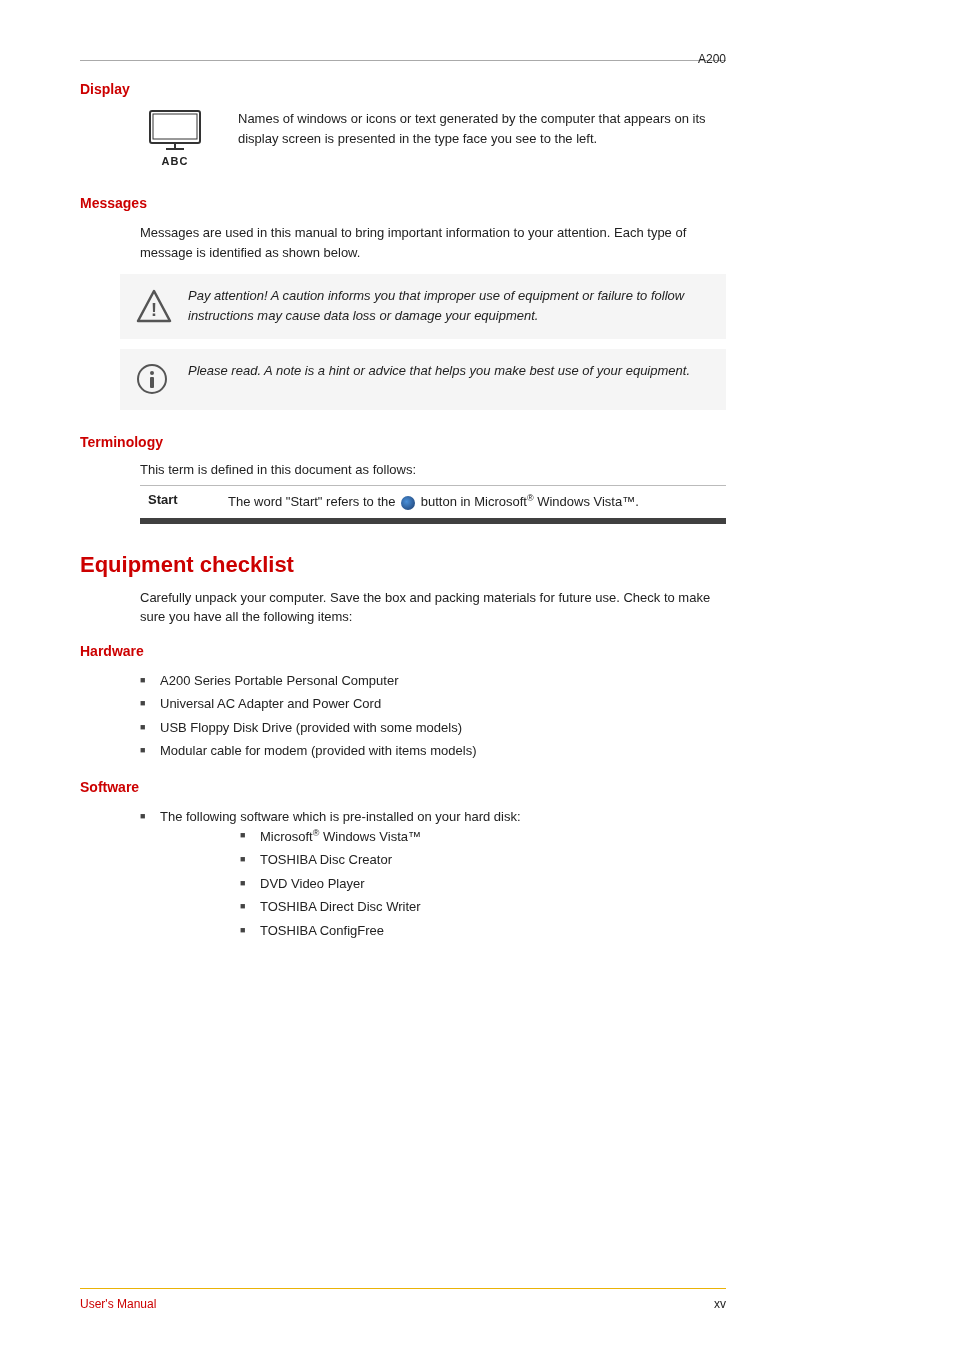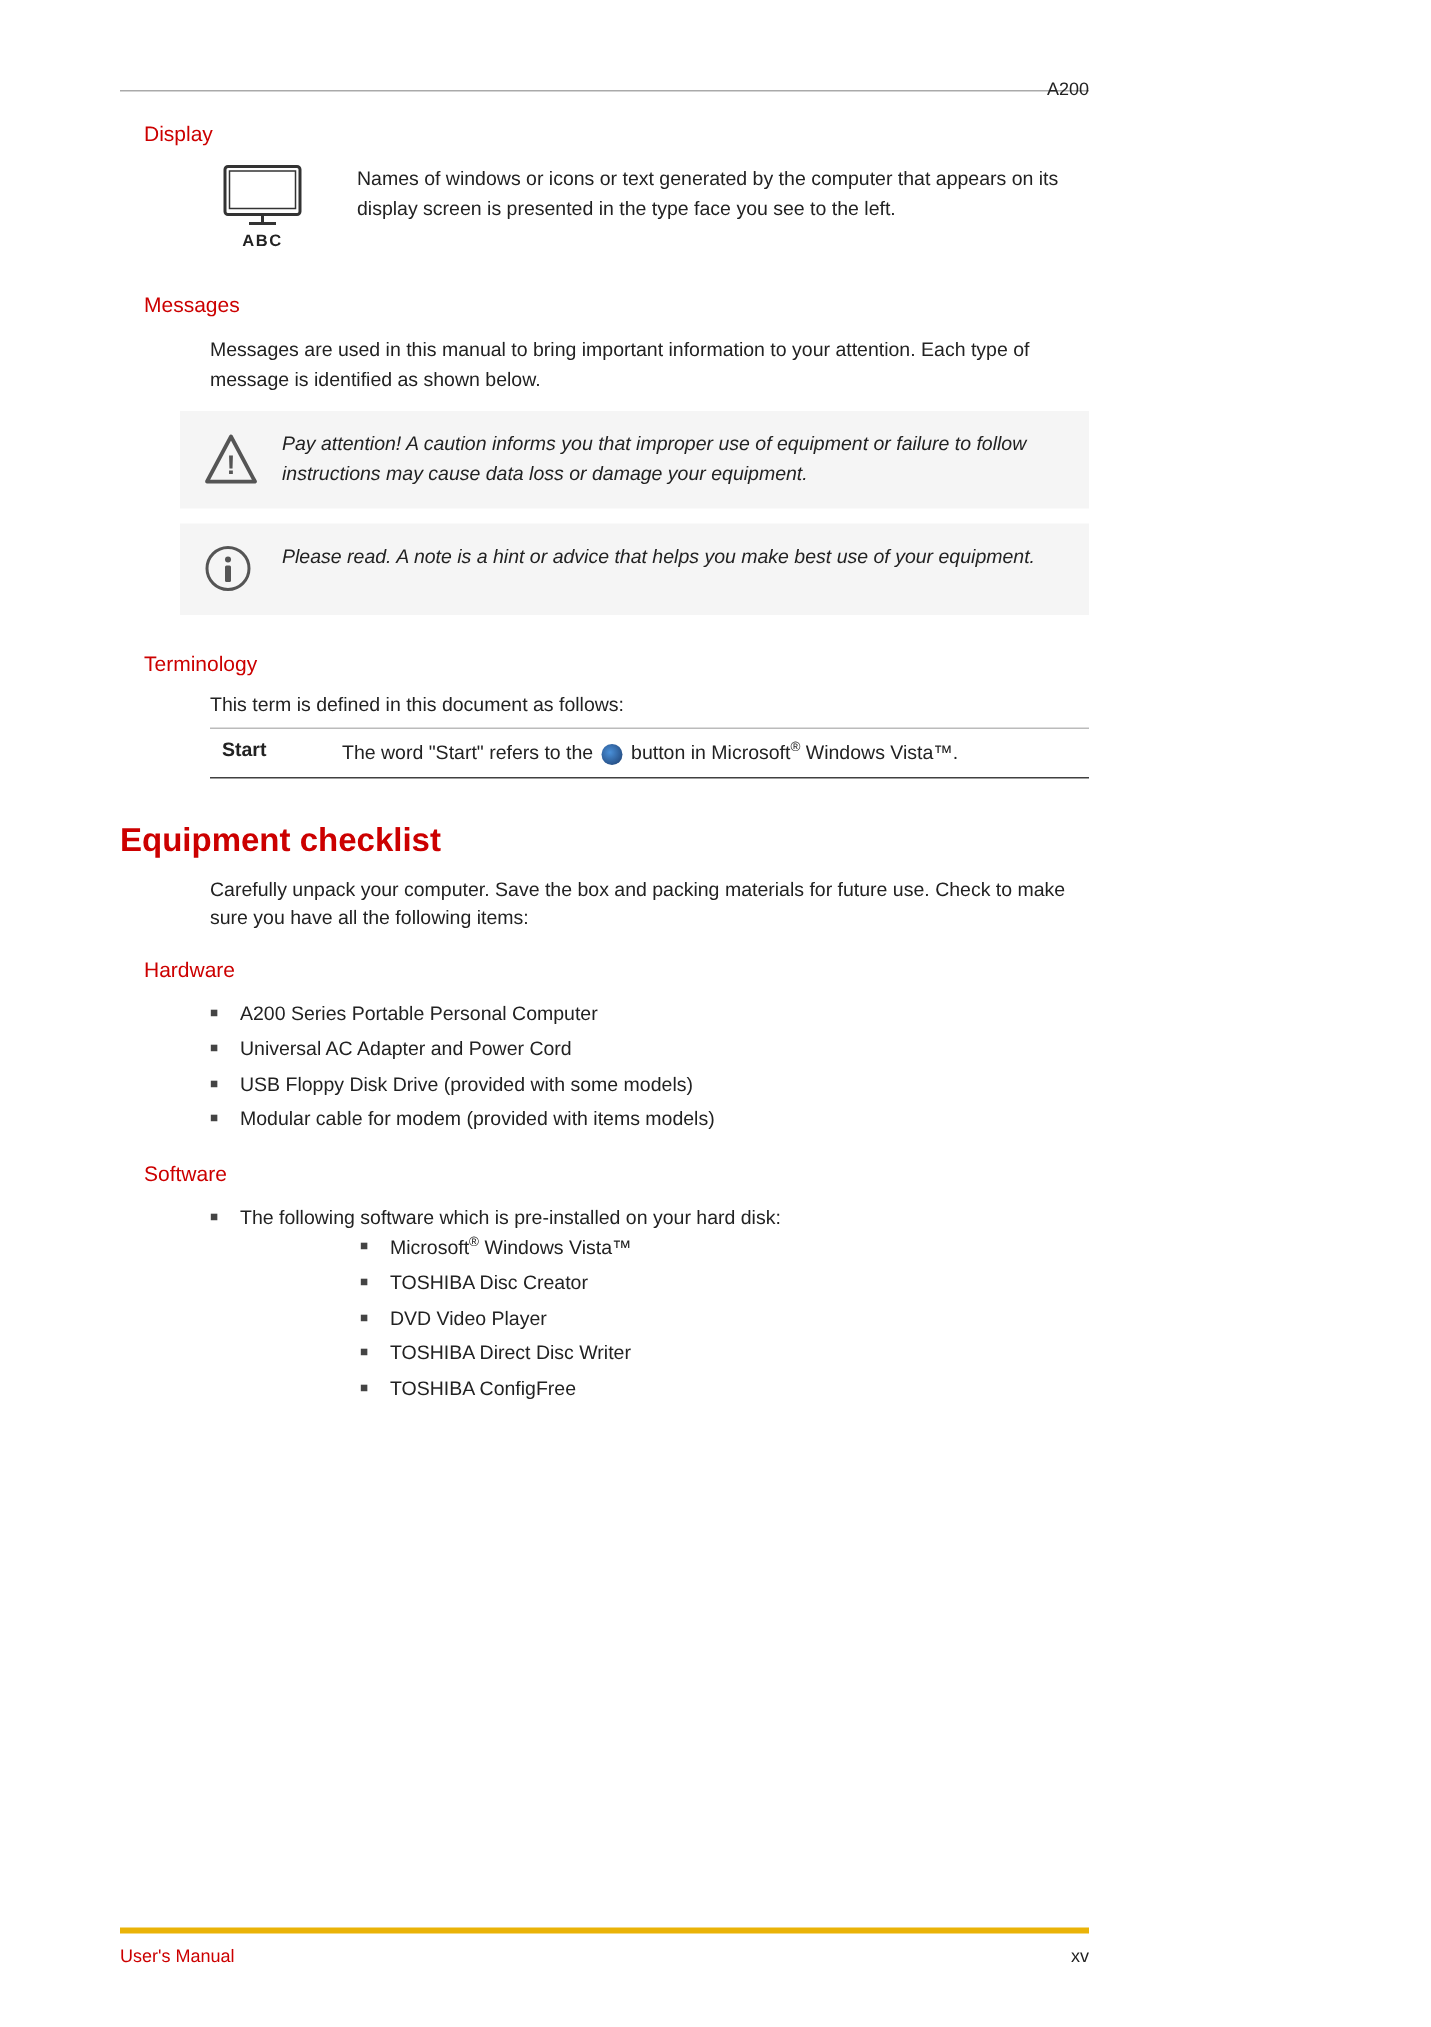--- a/index.html
+++ b/index.html
@@ -25,23 +25,22 @@
       position: absolute;
       top: 52px;
       right: 80px;
       font-size: 12px;
       color: #222;
     }
 
     .section-title {
       color: #cc0000;
       font-size: 14px;
-      font-weight: normal;
+      font-weight: bold;
       margin-bottom: 12px;
-      margin-left: 16px;
     }
 
     .section-title-large {
       color: #cc0000;
       font-size: 22px;
       font-weight: bold;
       margin-bottom: 10px;
     }
 
     .top-rule {
@@ -147,21 +146,21 @@
       margin-left: 60px;
       width: calc(100% - 60px);
       border-collapse: collapse;
     }
 
     .terminology-table td {
       padding: 6px 8px;
       font-size: 13px;
       vertical-align: top;
       border-top: 1px solid #bbb;
-      border-bottom: 1px solid #404040;
+      border-bottom: 6px solid #404040;
     }
 
     .term-label {
       font-weight: bold;
       white-space: nowrap;
       padding-right: 30px;
       width: 80px;
     }
 
     .term-desc {
@@ -244,21 +243,21 @@
 
     
     .footer {
       position: absolute;
       bottom: 40px;
       left: 80px;
       right: 80px;
       display: flex;
       justify-content: space-between;
       align-items: center;
-      border-top: 4px solid #eab308;
+      border-top: 1px solid #eab308;
       padding-top: 8px;
     }
 
     .footer-left {
       color: #cc0000;
       font-size: 12px;
     }
 
     .footer-right {
       font-size: 12px;

